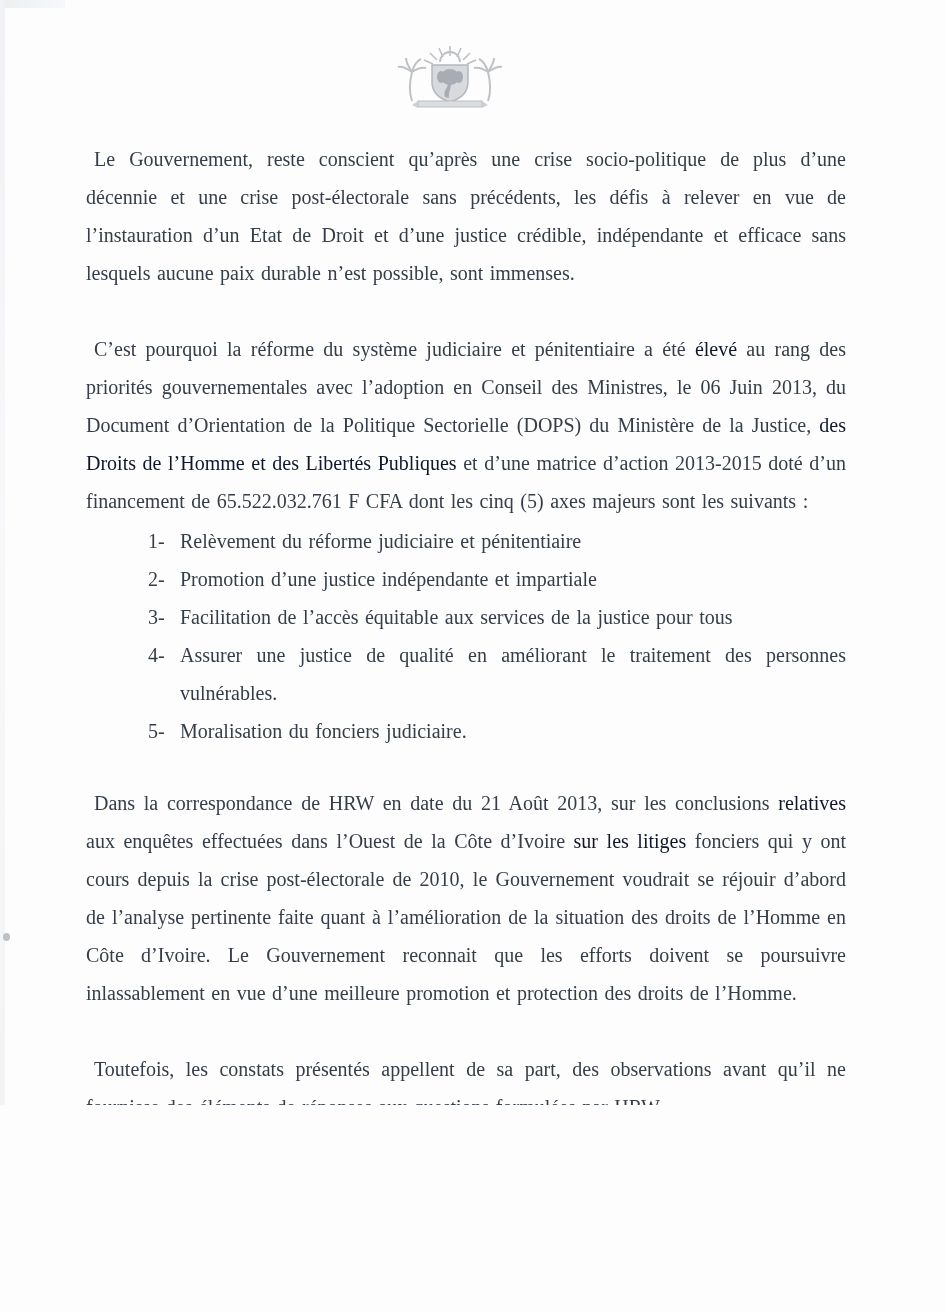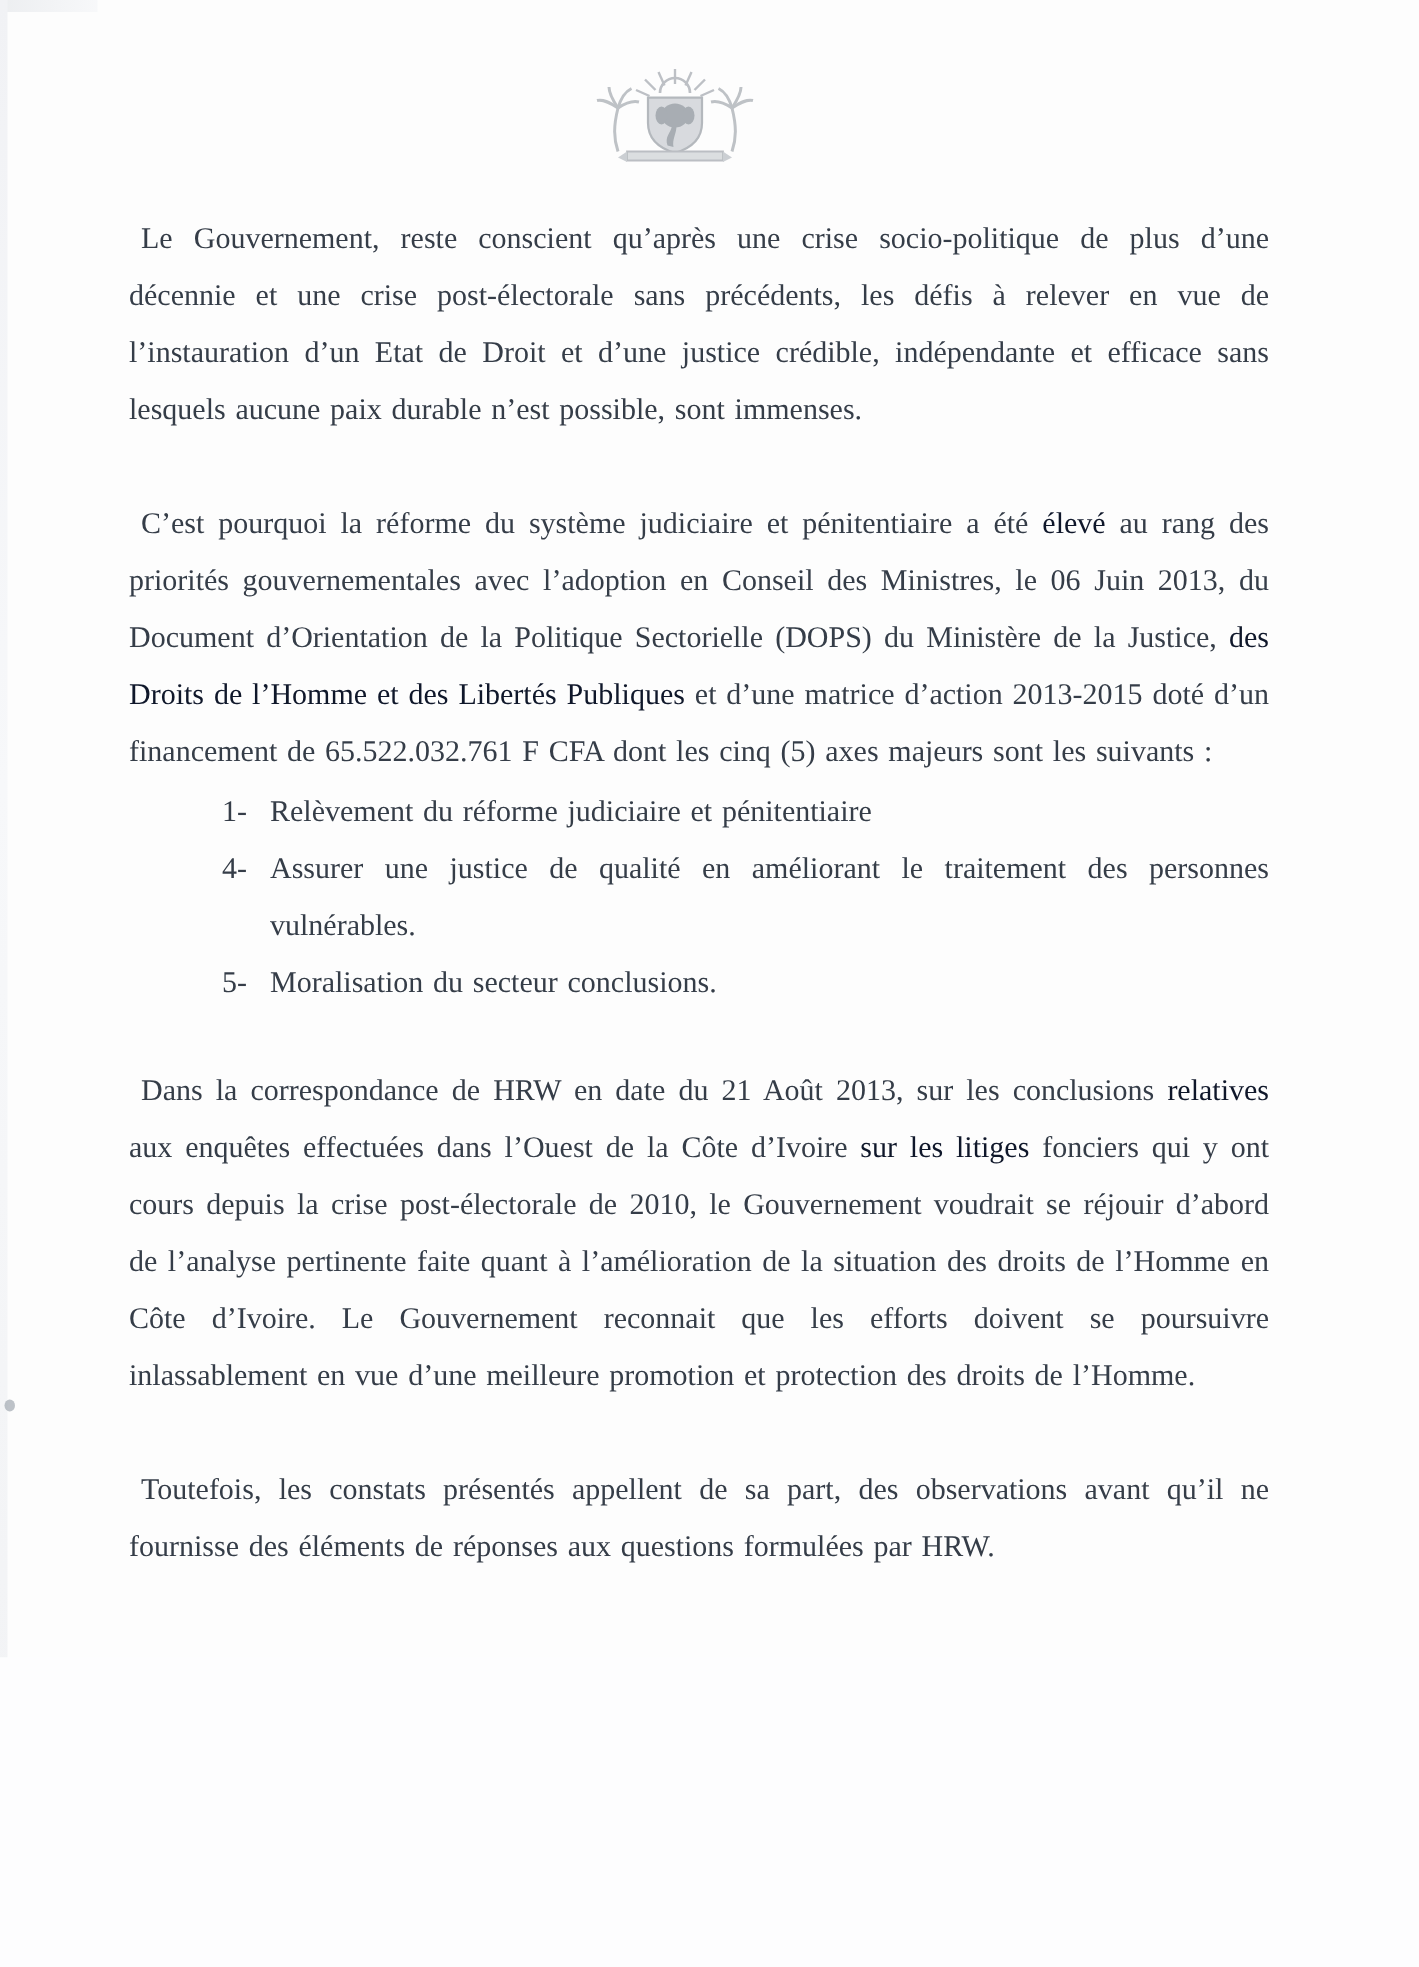--- a/index.html
+++ b/index.html
@@ -135,24 +135,30 @@
 
     <p class="para"><span>Le Gouvernement, reste conscient qu’après une crise socio-politique de plus d’une décennie et une crise post-électorale sans précédents, les défis à relever en vue de l’instauration d’un Etat de Droit et d’une justice crédible, indépendante et efficace sans lesquels aucune paix durable n’est possible, sont immenses.</span></p>
 
     <p class="para tight"><span>C’est pourquoi la réforme du système judiciaire et pénitentiaire a été </span><span class="muted">élevé</span><span> au rang des priorités gouvernementales avec l’adoption en Conseil des Ministres, le 06 Juin 2013, du Document d’Orientation de la Politique Sectorielle (DOPS) du Ministère de la Justice, </span><span class="muted">des Droits de l’Homme et des Libertés Publiques</span><span> et d’une matrice d’action 2013-2015 doté d’un financement de 65.522.032.761 F CFA dont les cinq (5) axes majeurs sont les suivants :</span></p>
 
     <ol class="axes">
       <li>
         <span class="num">1-</span><span>Relèvement du réforme judiciaire et pénitentiaire</span>
       </li>
       <li>
+        <span class="num">2-</span><span>Promotion d’une justice indépendante et impartiale</span>
+      </li>
+      <li>
+        <span class="num">3-</span><span>Facilitation de l’accès équitable aux services de la justice pour tous</span>
+      </li>
+      <li>
         <span class="num">4-</span><span>Assurer une justice de qualité en améliorant le traitement des personnes vulnérables.</span>
       </li>
       <li>
-        <span class="num">5-</span><span>Moralisation du secteur conclusions.</span>
+        <span class="num">5-</span><span>Moralisation du fonciers judiciaire.</span>
       </li>
     </ol>
 
     <p class="para"><span>Dans la correspondance de HRW en date du 21 Août 2013, sur les conclusions </span><span class="muted">relatives</span><span> aux enquêtes effectuées dans l’Ouest de la Côte d’Ivoire </span><span class="muted">sur les litiges</span><span> fonciers qui y ont cours depuis la crise post-électorale de 2010, le Gouvernement voudrait se réjouir d’abord de l’analyse pertinente faite quant à l’amélioration de la situation des droits de l’Homme en Côte d’Ivoire. Le Gouvernement reconnait que les efforts doivent se poursuivre inlassablement en vue d’une meilleure promotion et protection des droits de l’Homme.</span></p>
 
     <p class="para"><span>Toutefois, les constats présentés appellent de sa part, des observations avant qu’il ne fournisse des éléments de réponses aux questions formulées par HRW.</span></p>
 
   </div>
 
   <div class="page-number">3</div>

